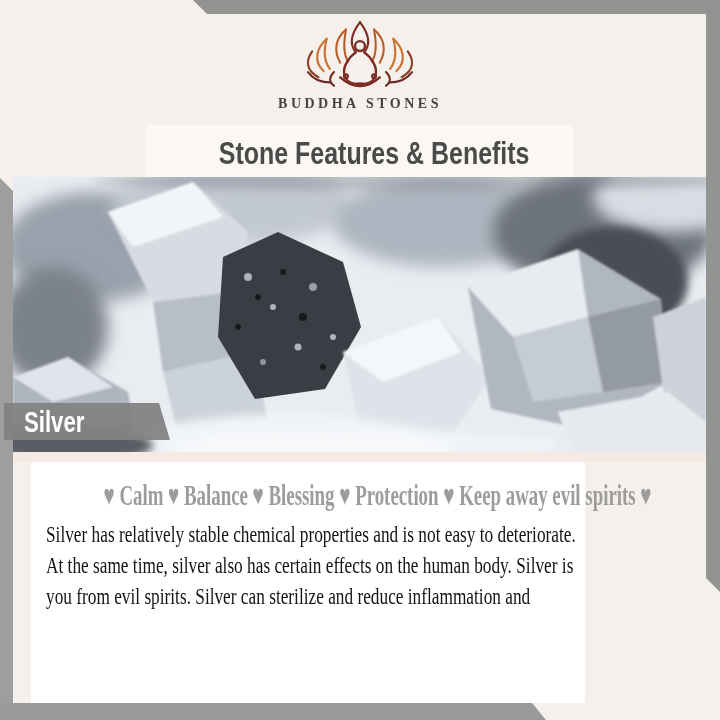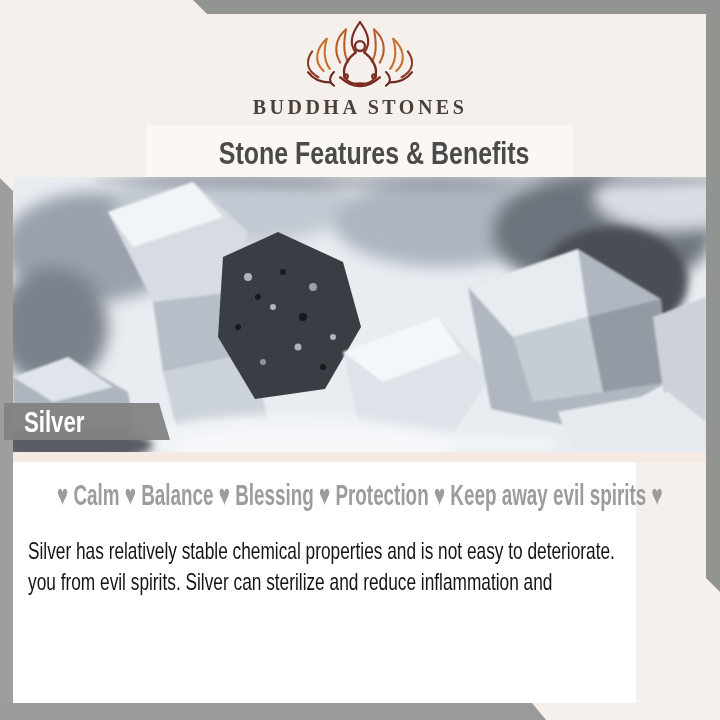--- a/index.html
+++ b/index.html
@@ -14,21 +14,21 @@
                clip-path:polygon(0 0,14px 0,14px 592px,0 578px);}
   .strip-left{left:0;top:178px;width:13px;height:542px;background:#9e9e9e;
               clip-path:polygon(0 0,13px 13px,13px 542px,0 542px);}
   .strip-bottom{left:0;top:703px;width:546px;height:17px;background:#9a9a9a;
                 clip-path:polygon(0 0,532px 0,546px 17px,0 17px);}
 
   
   .logo{position:absolute;left:290px;top:18px;width:140px;height:78px;}
   .brand-name{position:absolute;left:0;top:96px;width:720px;text-align:center;
               font-family:"Liberation Serif","DejaVu Serif",serif;font-weight:600;
-              font-size:20px;letter-spacing:3.5px;color:#4a413c;}
+              font-size:14px;letter-spacing:3.5px;color:#4a413c;}
 
   
   .title-banner{position:absolute;left:146px;top:125px;width:427px;height:52px;
                 background:#fbf8f4;display:flex;align-items:center;justify-content:flex-end;}
   .title-banner span{display:inline-block;white-space:nowrap;font-weight:bold;
                      font-size:32px;color:#4a4a4a;transform:scaleX(0.78);
                      transform-origin:center;padding-top:4px;}
 
   
   .photo{position:absolute;left:13px;top:177px;width:693px;height:275px;overflow:hidden;}
@@ -36,25 +36,25 @@
   .photo-label{position:absolute;left:4px;top:403px;width:166px;height:37px;
                background:rgba(130,130,130,0.94);
                clip-path:polygon(0 0,155px 0,166px 37px,0 37px);
                display:flex;align-items:center;}
   .photo-label span{display:inline-block;white-space:nowrap;color:#fff;font-weight:bold;
                     font-size:30px;transform:scaleX(0.74);transform-origin:left center;
                     padding-left:27px;}
 
   
   .divider{position:absolute;left:13px;top:452px;width:693px;height:10px;background:#f4eae3;}
-  .content-panel{position:absolute;left:13px;top:462px;width:623px;height:241px;background:#ffffff;}
+  .content-panel{position:absolute;left:31px;top:462px;width:554px;height:241px;background:#ffffff;font-family:Liberation Serif, serif;}
   .benefits{margin-top:17px;width:693px;display:flex;justify-content:center;}
   .benefits span{display:inline-block;white-space:nowrap;font-weight:bold;font-size:29px;
                  color:#9c9c9c;transform:scaleX(0.65);transform-origin:center;}
-  .description{margin-top:23px;padding-left:15px;}
+  .description{margin-top:7px;padding-left:15px;}
   .description .line{height:31px;line-height:31px;white-space:nowrap;}
   .description .line span{display:inline-block;white-space:nowrap;font-size:24px;color:#141414;
                           transform:scaleX(0.72);transform-origin:left center;}
 </style>
 </head>
 <body>
 
 <div class="stage">
 
   <div class="strip strip-top"></div>
@@ -167,17 +167,18 @@
   </div>
 
   <div class="divider"></div>
 
   <section class="content-panel">
     <div class="benefits">
       <span>♥ Calm ♥ Balance ♥ Blessing ♥ Protection ♥ Keep away evil spirits ♥</span>
     </div>
     <div class="description">
       <div class="line"><span>Silver has relatively stable chemical properties and is not easy to deteriorate.</span></div>
+      <div class="line"><span>At the same time, silver also has certain effects on the human body. Silver is</span></div>
       <div class="line"><span>you from evil spirits. Silver can sterilize and reduce inflammation and</span></div>
     </div>
   </section>
 
 </div>
 
 </body></html>

